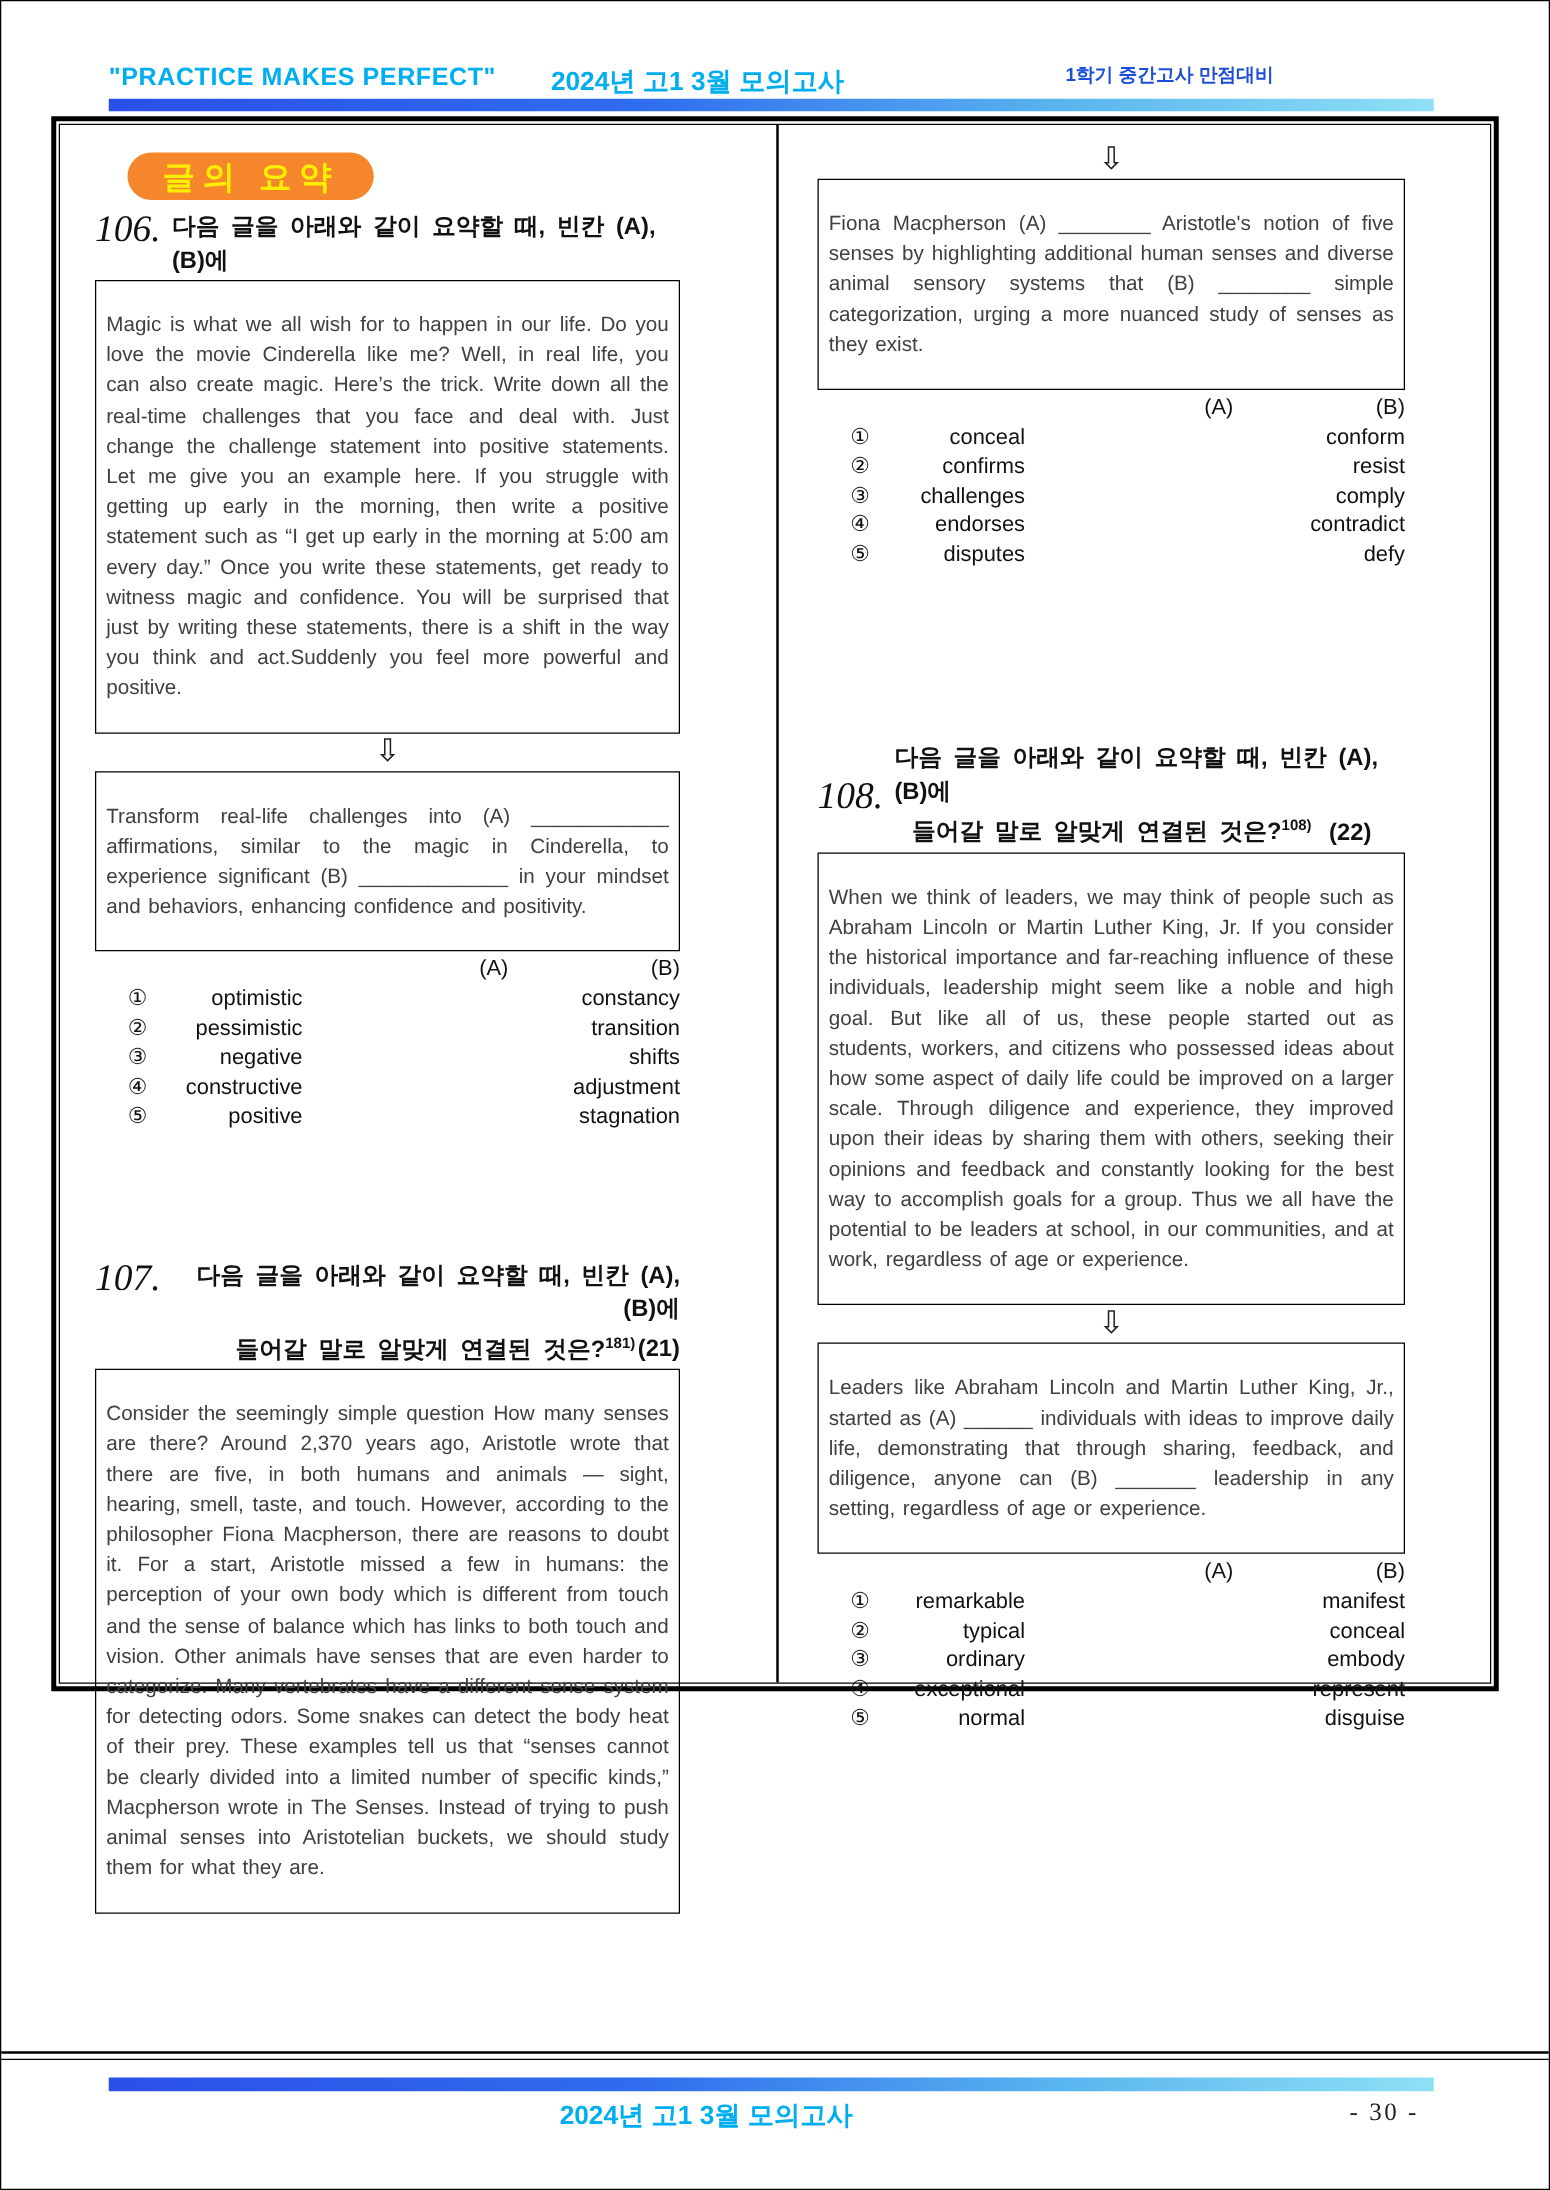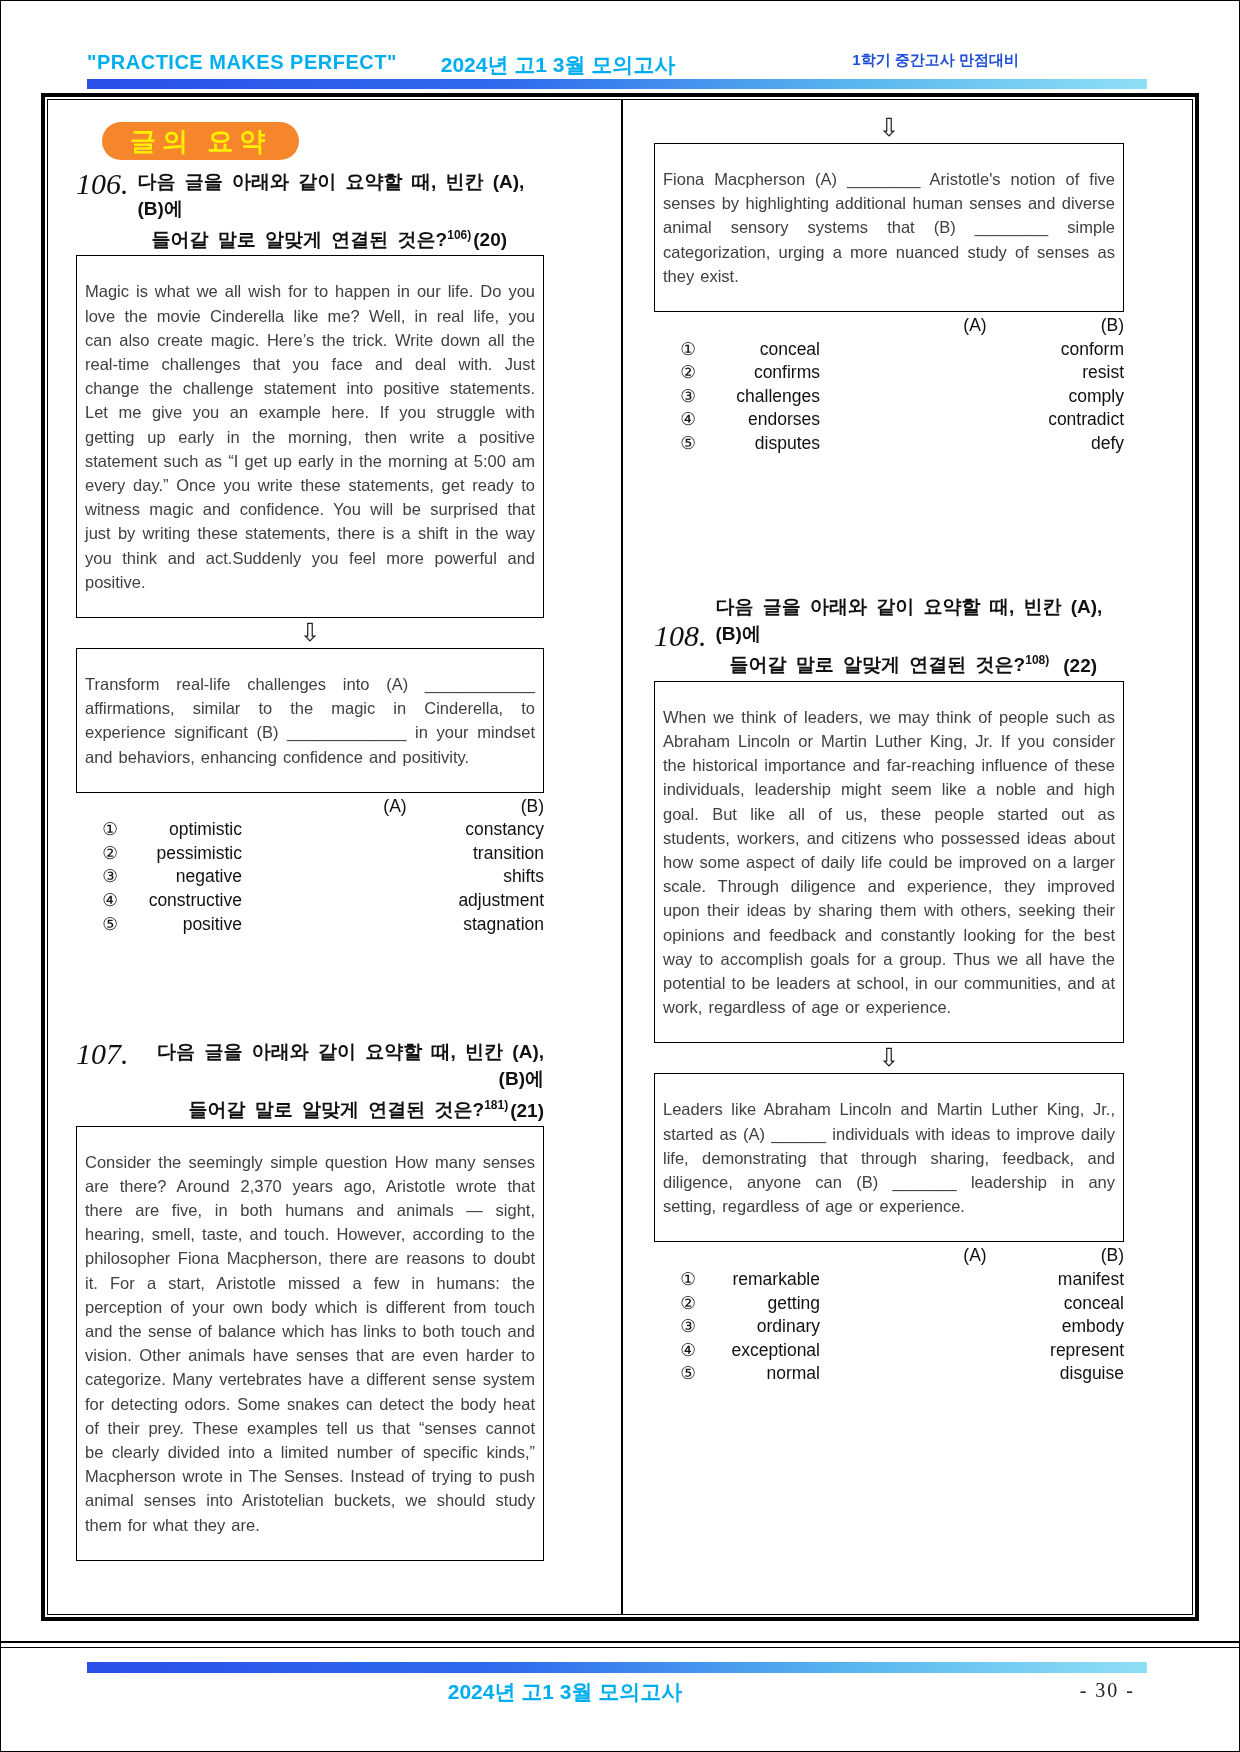--- a/index.html
+++ b/index.html
@@ -8,21 +8,21 @@
     font-family:"Liberation Sans", sans-serif; color:#111;
     border:1px solid #000; box-sizing:border-box; overflow:hidden;
   }
   
   .hdr-left  { position:absolute; top:50px; left:86px;  color:#00aef0; font-weight:bold; font-size:20px; letter-spacing:0.5px; }
   .hdr-center{ position:absolute; top:50px; left:50%; transform:translateX(-62px) translateX(-50%); color:#00aef0; font-weight:bold; font-size:21px; }
   .hdr-right { position:absolute; top:50px; right:220px; color:#1d4ed8; font-weight:bold; font-size:15px; }
   .hdr-bar   { position:absolute; top:78px; left:86px; width:1060px; height:10px;
                background:linear-gradient(90deg,#2b4fe8 0%,#2f6cee 40%,#59b5ee 72%,#8fe0f6 100%); }
   
-  .main-box   { position:absolute; top:92px; left:40px; width:1158px; height:1528px; border:4px solid #000; box-sizing:border-box; }
+  .main-box   { position:absolute; top:92px; left:40px; width:1158px; height:1260px; border:4px solid #000; box-sizing:border-box; }
   .main-inner { position:absolute; inset:2px; border:1px solid #000; }
   .divider    { position:absolute; left:573px; top:0; bottom:0; width:2px; background:#000; }
   .col        { position:absolute; top:0; }
   .col-left   { left:28px;  width:468px; }
   .col-right  { left:606px; width:470px; }
   
   .badge { display:inline-block; margin:22px 0 0 26px; background:#f6862c; color:#ffee00;
            font-weight:bold; font-size:26px; line-height:26px; padding:6px 28px;
            border-radius:24px; letter-spacing:6px; }
   
@@ -73,21 +73,20 @@
 
     <div class="col col-left">
 
       <div class="badge">글의 요약</div>
 
       
       <div class="q-header">
         <span class="q-num">106.</span>
         <div class="q-prompt">
           <span>다음 글을 아래와 같이 요약할 때, 빈칸 (A), (B)에</span>
-          <span class="q-line2"><span>들어갈 말로 알맞게 연결된 것은?</span><sup>106)</sup><span class="q-score">(20)</span></span>
         </div>
       </div>
 
       <div class="passage-box">Magic is what we all wish for to happen in our life. Do you love the movie Cinderella like me? Well, in real life, you can also create magic. Here’s the trick. Write down all the real-time challenges that you face and deal with. Just change the challenge statement into positive statements. Let me give you an example here. If you struggle with getting up early in the morning, then write a positive statement such as “I get up early in the morning at 5:00 am every day.” Once you write these statements, get ready to witness magic and confidence. You will be surprised that just by writing these statements, there is a shift in the way you think and act.Suddenly you feel more powerful and positive.</div>
 
       <div class="arrow">⇩</div>
 
       <div class="passage-box">Transform real-life challenges into (A) ____________ affirmations, similar to the magic in Cinderella, to experience significant (B) _____________ in your mindset and behaviors, enhancing confidence and positivity.</div>
 
       <div class="options">
@@ -183,21 +182,21 @@
 
       <div class="options">
         <div class="opt-head"><span class="colA">(A)</span><span class="colB">(B)</span></div>
         <div class="opt-row">
             <span>①</span>
             <span>remarkable</span>
             <span>manifest</span>
           </div>
         <div class="opt-row">
             <span>②</span>
-            <span>getting</span>
+            <span>typical</span>
             <span>conceal</span>
           </div>
         <div class="opt-row">
             <span>③</span>
             <span>ordinary</span>
             <span>embody</span>
           </div>
         <div class="opt-row">
             <span>④</span>
             <span>exceptional</span>

